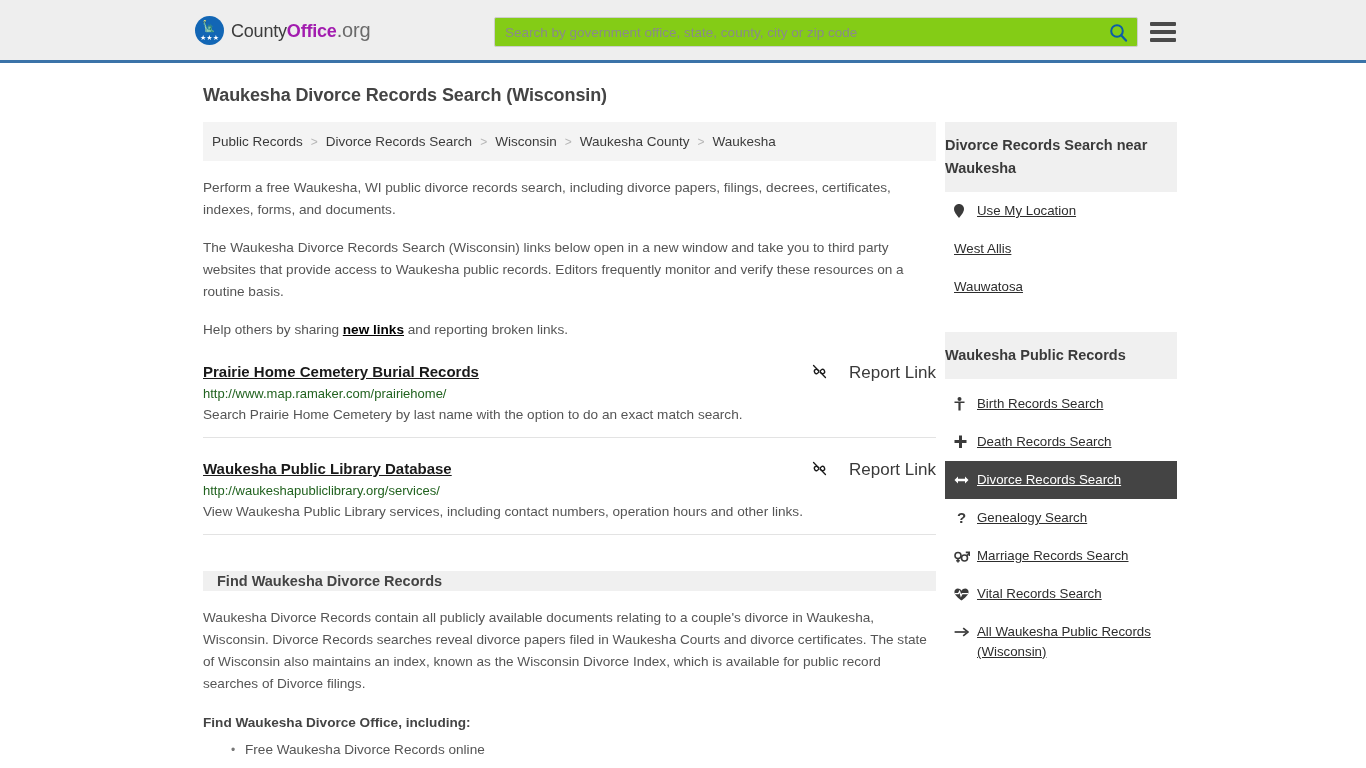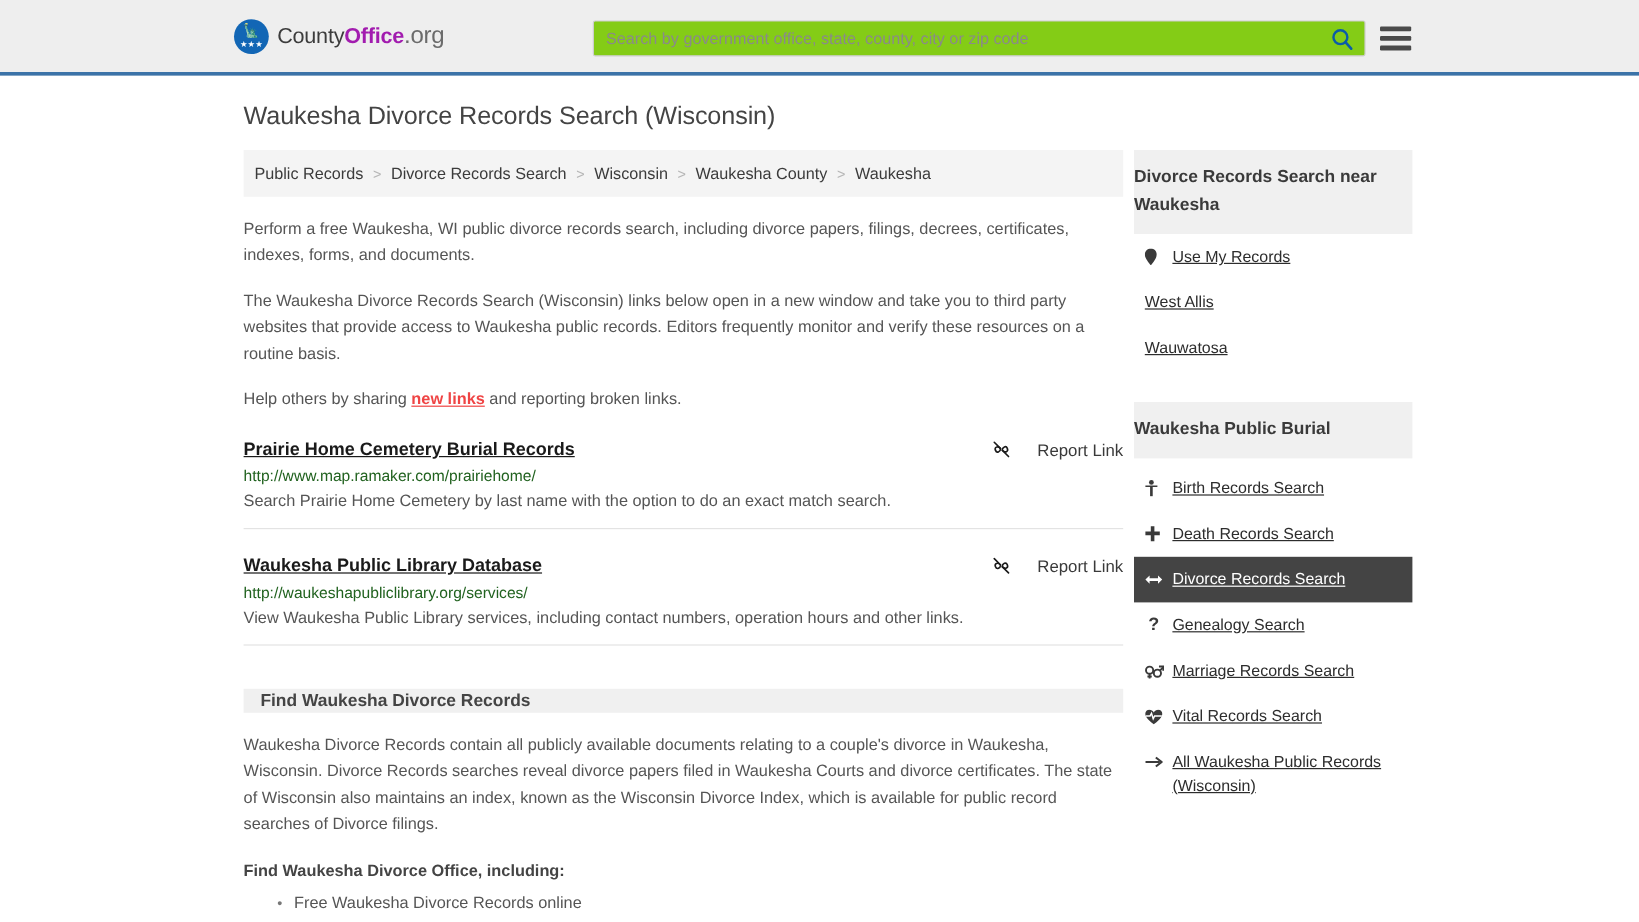--- a/index.html
+++ b/index.html
@@ -111,22 +111,22 @@
     border-radius: 1px;
   }
 
   
   #page {
     position: relative;
     padding-top: 22px;
   }
   #page-title {
     margin: 0 0 16px 203px;
-    font-size: 21px;
-    font-weight: normal;
+    font-size: 18px;
+    font-weight: bold;
     color: #444444;
     letter-spacing: -0.1px;
   }
   #content-row {
     display: flex;
     align-items: flex-start;
   }
   #main-col {
     width: 733px;
     margin-left: 203px;
@@ -160,21 +160,21 @@
   }
 
   
   .para {
     font-size: 13.6px;
     line-height: 22px;
     color: #555555;
     margin: 16px 0 0 0;
   }
   .para a {
-    color: #ef4444;
+    color: #000000;
     text-decoration: underline;
     font-weight: bold;
   }
 
   
   .result {
     margin-top: 22px;
     padding-bottom: 12px;
     border-bottom: 1px solid #e3e3e3;
     position: relative;
@@ -197,23 +197,23 @@
     font-size: 13.6px;
     color: #555555;
     margin-top: 4px;
     line-height: 20px;
   }
   .report-link {
     position: absolute;
     right: 0;
     top: 0;
     display: flex;
-    align-items: flex-end;
+    align-items: flex-start;
     gap: 21px;
-    font-size: 14px;
+    font-size: 17px;
     color: #3a3a3a;
     cursor: pointer;
     white-space: nowrap;
   }
 
   
   .section-head {
     background: #f0f0f0;
     padding: 2px 14px;
     font-size: 14.5px;
@@ -385,33 +385,33 @@
 
       <div class="side-head">Divorce Records Search near Waukesha</div>
       <div class="side-list">
 
         <div class="side-item">
           <span class="ico">
             <svg width="10" height="14" viewBox="0 0 10 14" style="margin-top:3px">
               <path d="M5 0 C2.2 0 0 2.2 0 5 C0 8.6 5 14 5 14 C5 14 10 8.6 10 5 C10 2.2 7.8 0 5 0 Z" fill="#3a3a3a"></path>
             </svg>
           </span>
-          <span class="lbl">Use My Records</span>
+          <span class="lbl">Use My Location</span>
         </div>
 
         <div class="side-item">
           <span class="lbl">West Allis</span>
         </div>
 
         <div class="side-item">
           <span class="lbl">Wauwatosa</span>
         </div>
       </div>
 
-      <div class="side-head">Waukesha Public Burial</div>
+      <div class="side-head">Waukesha Public Records</div>
       <div class="side-list" style="margin-top:6px">
 
         <div class="side-item">
           <span class="ico">
             <svg width="11" height="14" viewBox="0 0 11 14" style="margin-top:3px">
               <circle cx="5.5" cy="2" r="2" fill="#3a3a3a"></circle>
               <path d="M0.5 4.6 L10.5 4.6 L10.5 5.9 L6.6 5.9 L6.6 13.5 L4.4 13.5 L4.4 5.9 L0.5 5.9 Z" fill="#3a3a3a"></path>
             </svg>
           </span>
           <span class="lbl">Birth Records Search</span>

